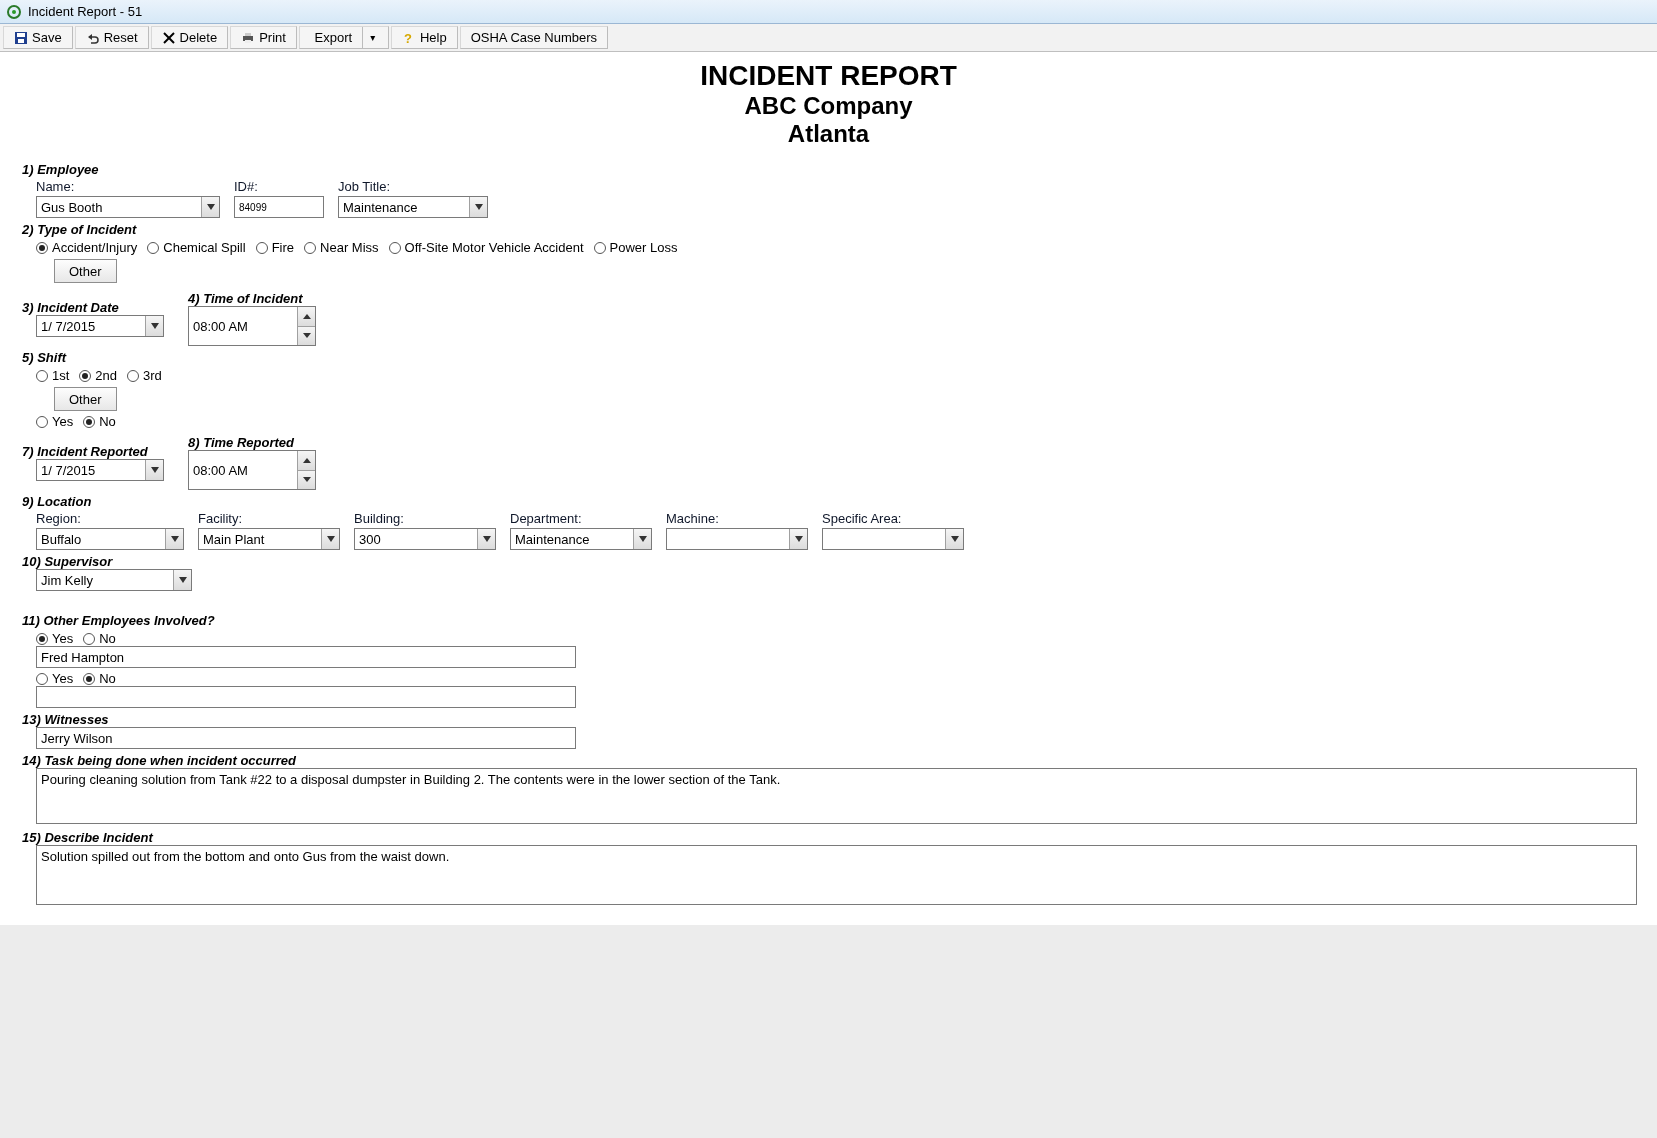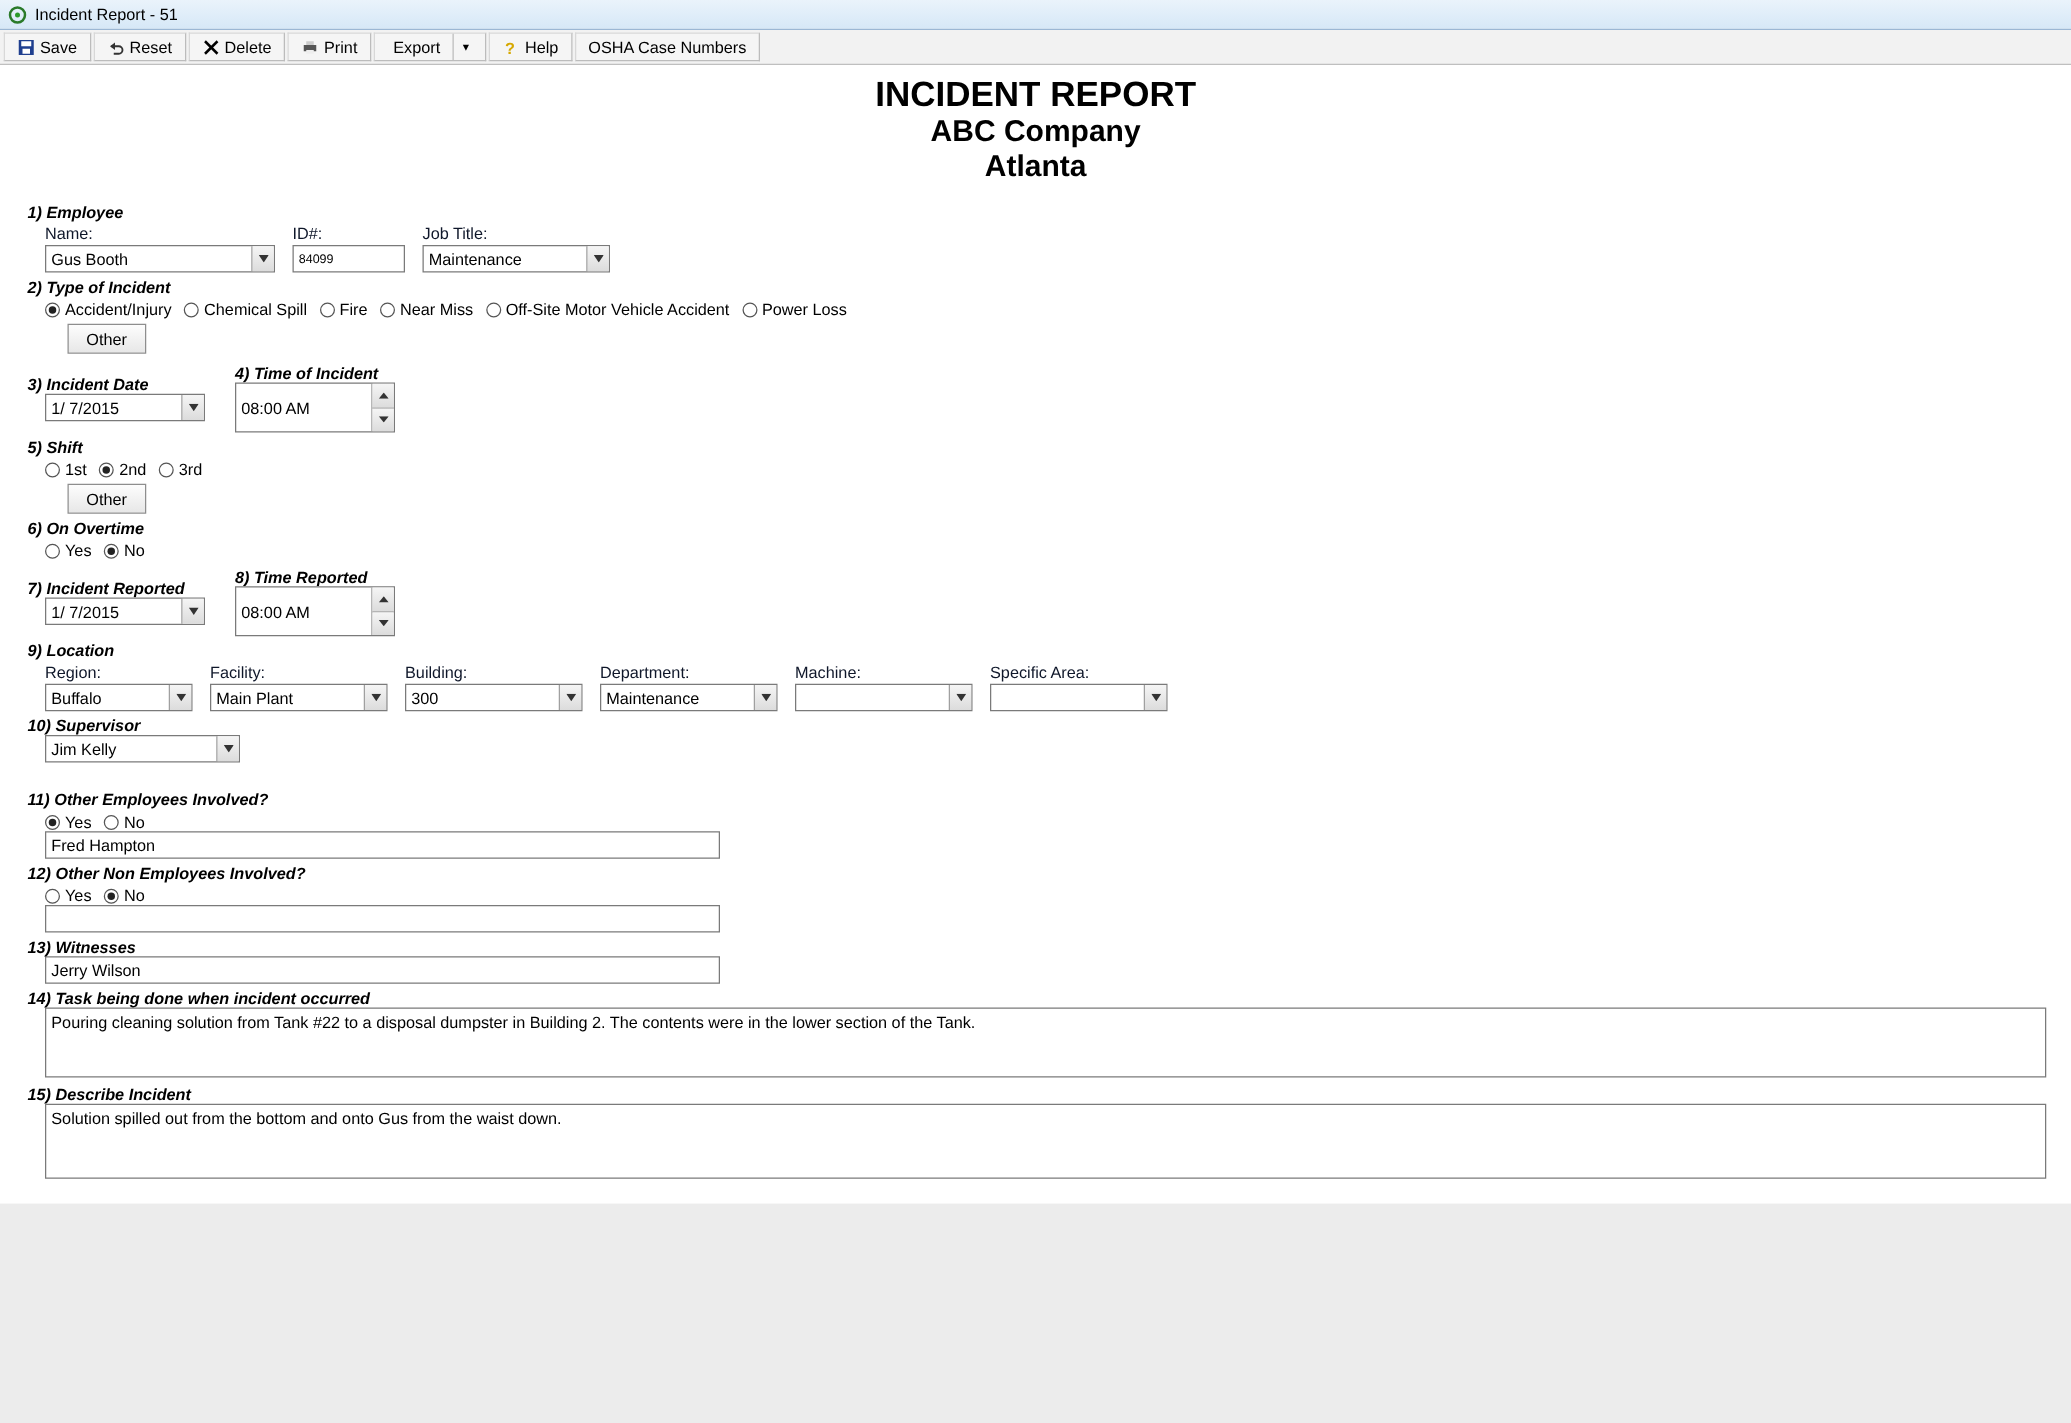--- a/index.html
+++ b/index.html
@@ -354,21 +354,20 @@
           <span class="dot"></span>
           <span>3rd</span>
         </span>
     </div>
     <div class="indent">
       <div class="btn" style="margin-left:18px">
         <span>Other</span>
       </div>
     </div>
 
-    <div class="sect mt4">6) On Overtime</div>
     <div class="radio-row">
       <span class="radio">
           <span class="dot"></span>
           <span>Yes</span>
         </span>
       <span class="radio">
           <span class="dot sel"></span>
           <span>No</span>
         </span>
     </div>
@@ -406,21 +405,21 @@
             </span>
           </div>
         </div>
       </div>
     </div>
 
     <div class="sect mt4">9) Location</div>
     <div class="row indent">
       <div class="col">
         <div class="lblsub">Region:</div>
-        <div class="combo" style="width:118px">
+        <div class="combo" style="width:148px">
           <span>Buffalo</span>
           <span class="drop">
               <svg width="8" height="6">
                 <polygon points="0,0 8,0 4,6" fill="#333"></polygon>
               </svg>
             </span>
         </div>
       </div>
       <div class="col">
         <div class="lblsub">Facility:</div>
@@ -503,21 +502,20 @@
           <span class="dot"></span>
           <span>No</span>
         </span>
     </div>
     <div class="indent">
       <div class="textline" style="width:540px">
         <span>Fred Hampton</span>
       </div>
     </div>
 
-    <div class="sect mt4">12) Other Non Employees Involved?</div>
     <div class="radio-row">
       <span class="radio">
           <span class="dot"></span>
           <span>Yes</span>
         </span>
       <span class="radio">
           <span class="dot sel"></span>
           <span>No</span>
         </span>
     </div>

